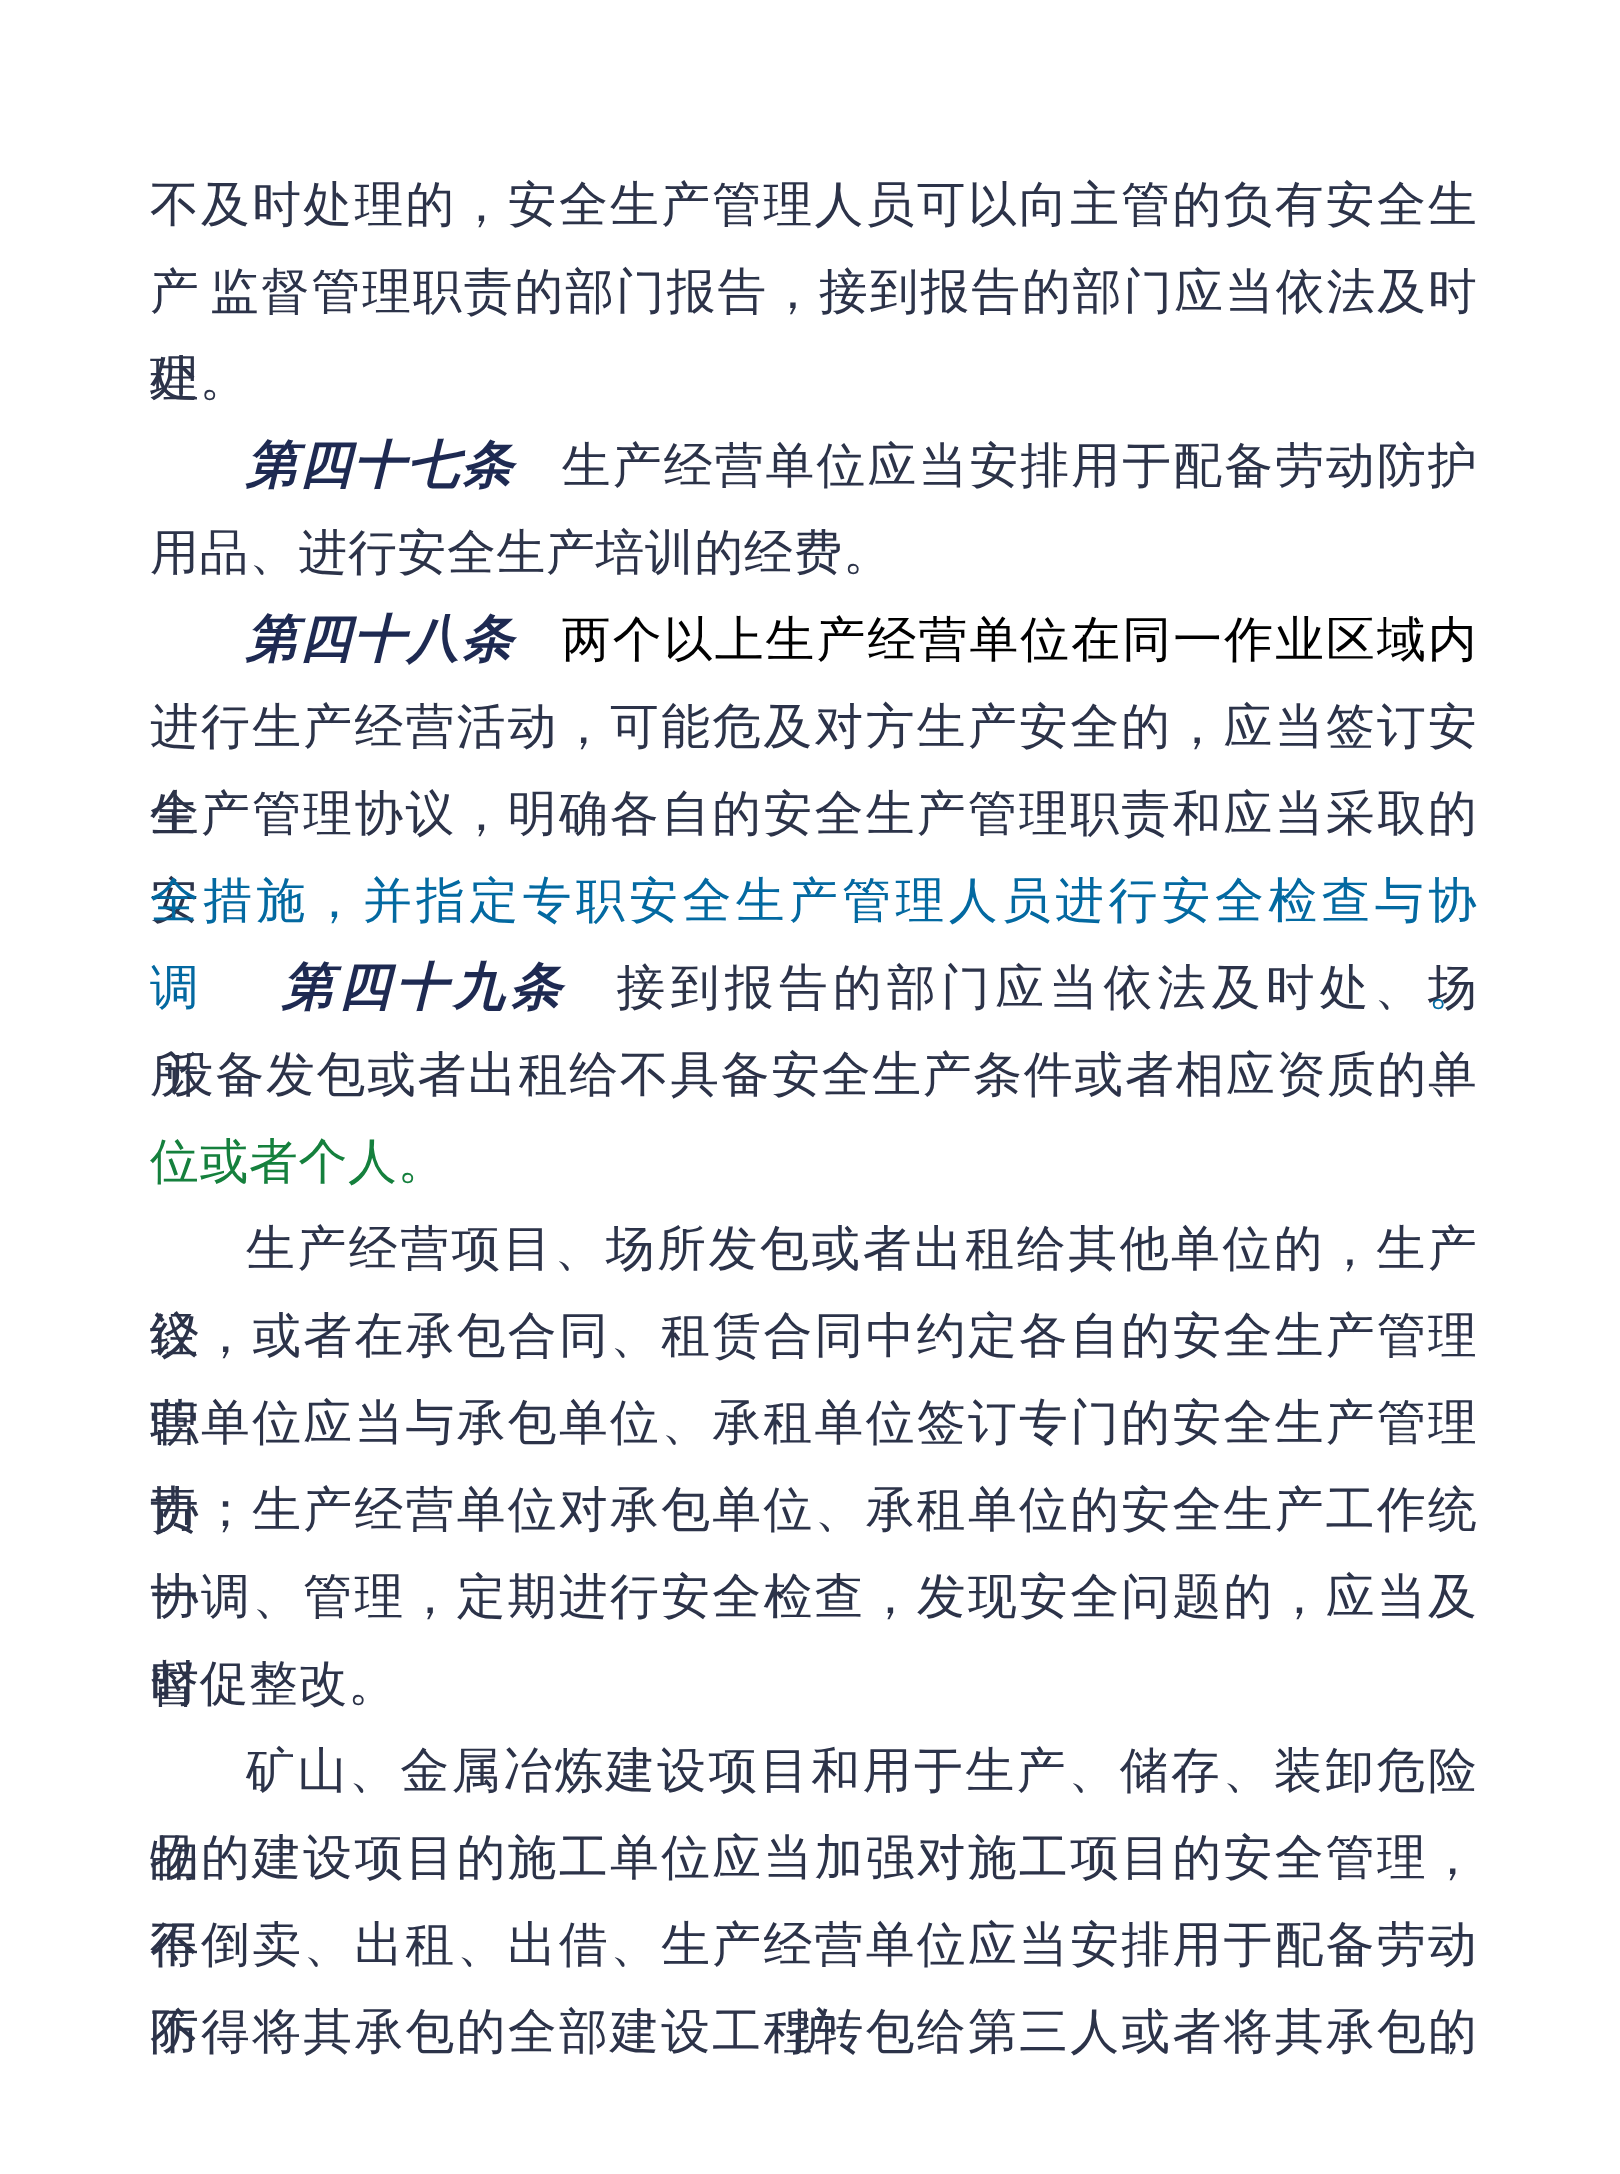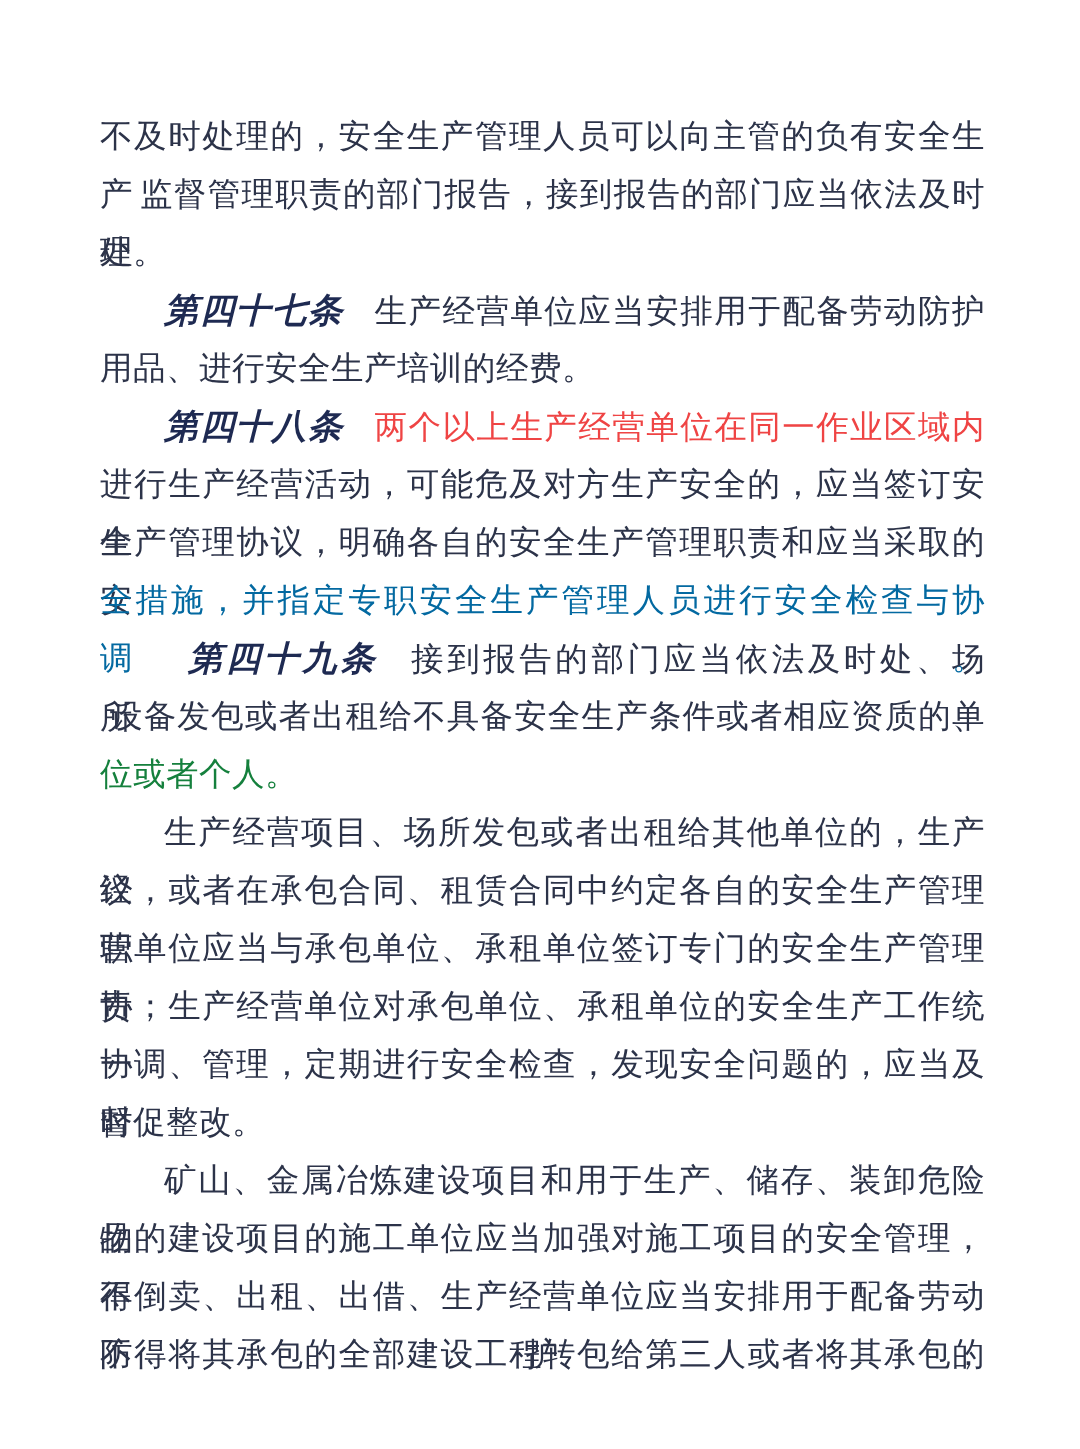--- a/index.html
+++ b/index.html
@@ -52,21 +52,21 @@
 </head>
 <body>
 
 <div class="page" style="background: rgb(255, 255, 255);">
   <div class="doc-body">
       <div class="line justify"><span style="color: rgb(44, 51, 73);">不及时处理的，安全生产管理人员可以向主管的负有安全生产</span></div>
       <div class="line justify"><span style="color: rgb(44, 51, 73); margin-left: 40px;">监督管理职责的部门报告，接到报告的部门应当依法及时处</span></div>
       <div class="line"><span style="color: rgb(44, 51, 73);">理。</span></div>
       <div class="line justify indent"><b class="article-no" style="color: rgb(30, 42, 82);">第四十七条</b><span class="gap"></span><span style="color: rgb(44, 51, 73);">生产经营单位应当安排用于配备劳动防护</span></div>
       <div class="line"><span style="color: rgb(44, 51, 73);">用品、进行安全生产培训的经费。</span></div>
-      <div class="line justify indent"><b class="article-no" style="color: rgb(30, 42, 82);">第四十八条</b><span class="gap"></span><span style="color: #ef4444;">两个以上生产经营单位在同一作业区域内</span></div>
+      <div class="line justify indent"><b class="article-no" style="color: rgb(30, 42, 82);">第四十八条</b><span class="gap"></span><span style="color: #000000;">两个以上生产经营单位在同一作业区域内</span></div>
       <div class="line justify"><span style="color: rgb(44, 51, 73);">进行生产经营活动，可能危及对方生产安全的，应当签订安全</span></div>
       <div class="line justify"><span style="color: rgb(44, 51, 73);">生产管理协议，明确各自的安全生产管理职责和应当采取的安</span></div>
       <div class="line justify"><span style="color: #0369a1;">全措施，并指定专职安全生产管理人员进行安全检查与协调。</span></div>
       <div class="line justify indent"><b class="article-no" style="color: rgb(30, 42, 82); margin-left: 24px;">第四十九条</b><span class="gap"></span><span style="color: rgb(44, 51, 73);">接到报告的部门应当依法及时处、场所、</span></div>
       <div class="line justify"><span style="color: rgb(44, 51, 73); margin-left: 10px;">设备发包或者出租给不具备安全生产条件或者相应资质的单</span></div>
       <div class="line"><span style="color: #15803d;">位或者个人。</span></div>
       <div class="line justify indent"><span style="color: rgb(44, 51, 73);">生产经营项目、场所发包或者出租给其他单位的，生产经</span></div>
       <div class="line justify"><span style="color: rgb(44, 51, 73);">议，或者在承包合同、租赁合同中约定各自的安全生产管理职</span></div>
       <div class="line justify"><span style="color: rgb(44, 51, 73);">营单位应当与承包单位、承租单位签订专门的安全生产管理协</span></div>
       <div class="line justify"><span style="color: rgb(44, 51, 73);">责；生产经营单位对承包单位、承租单位的安全生产工作统一</span></div>

